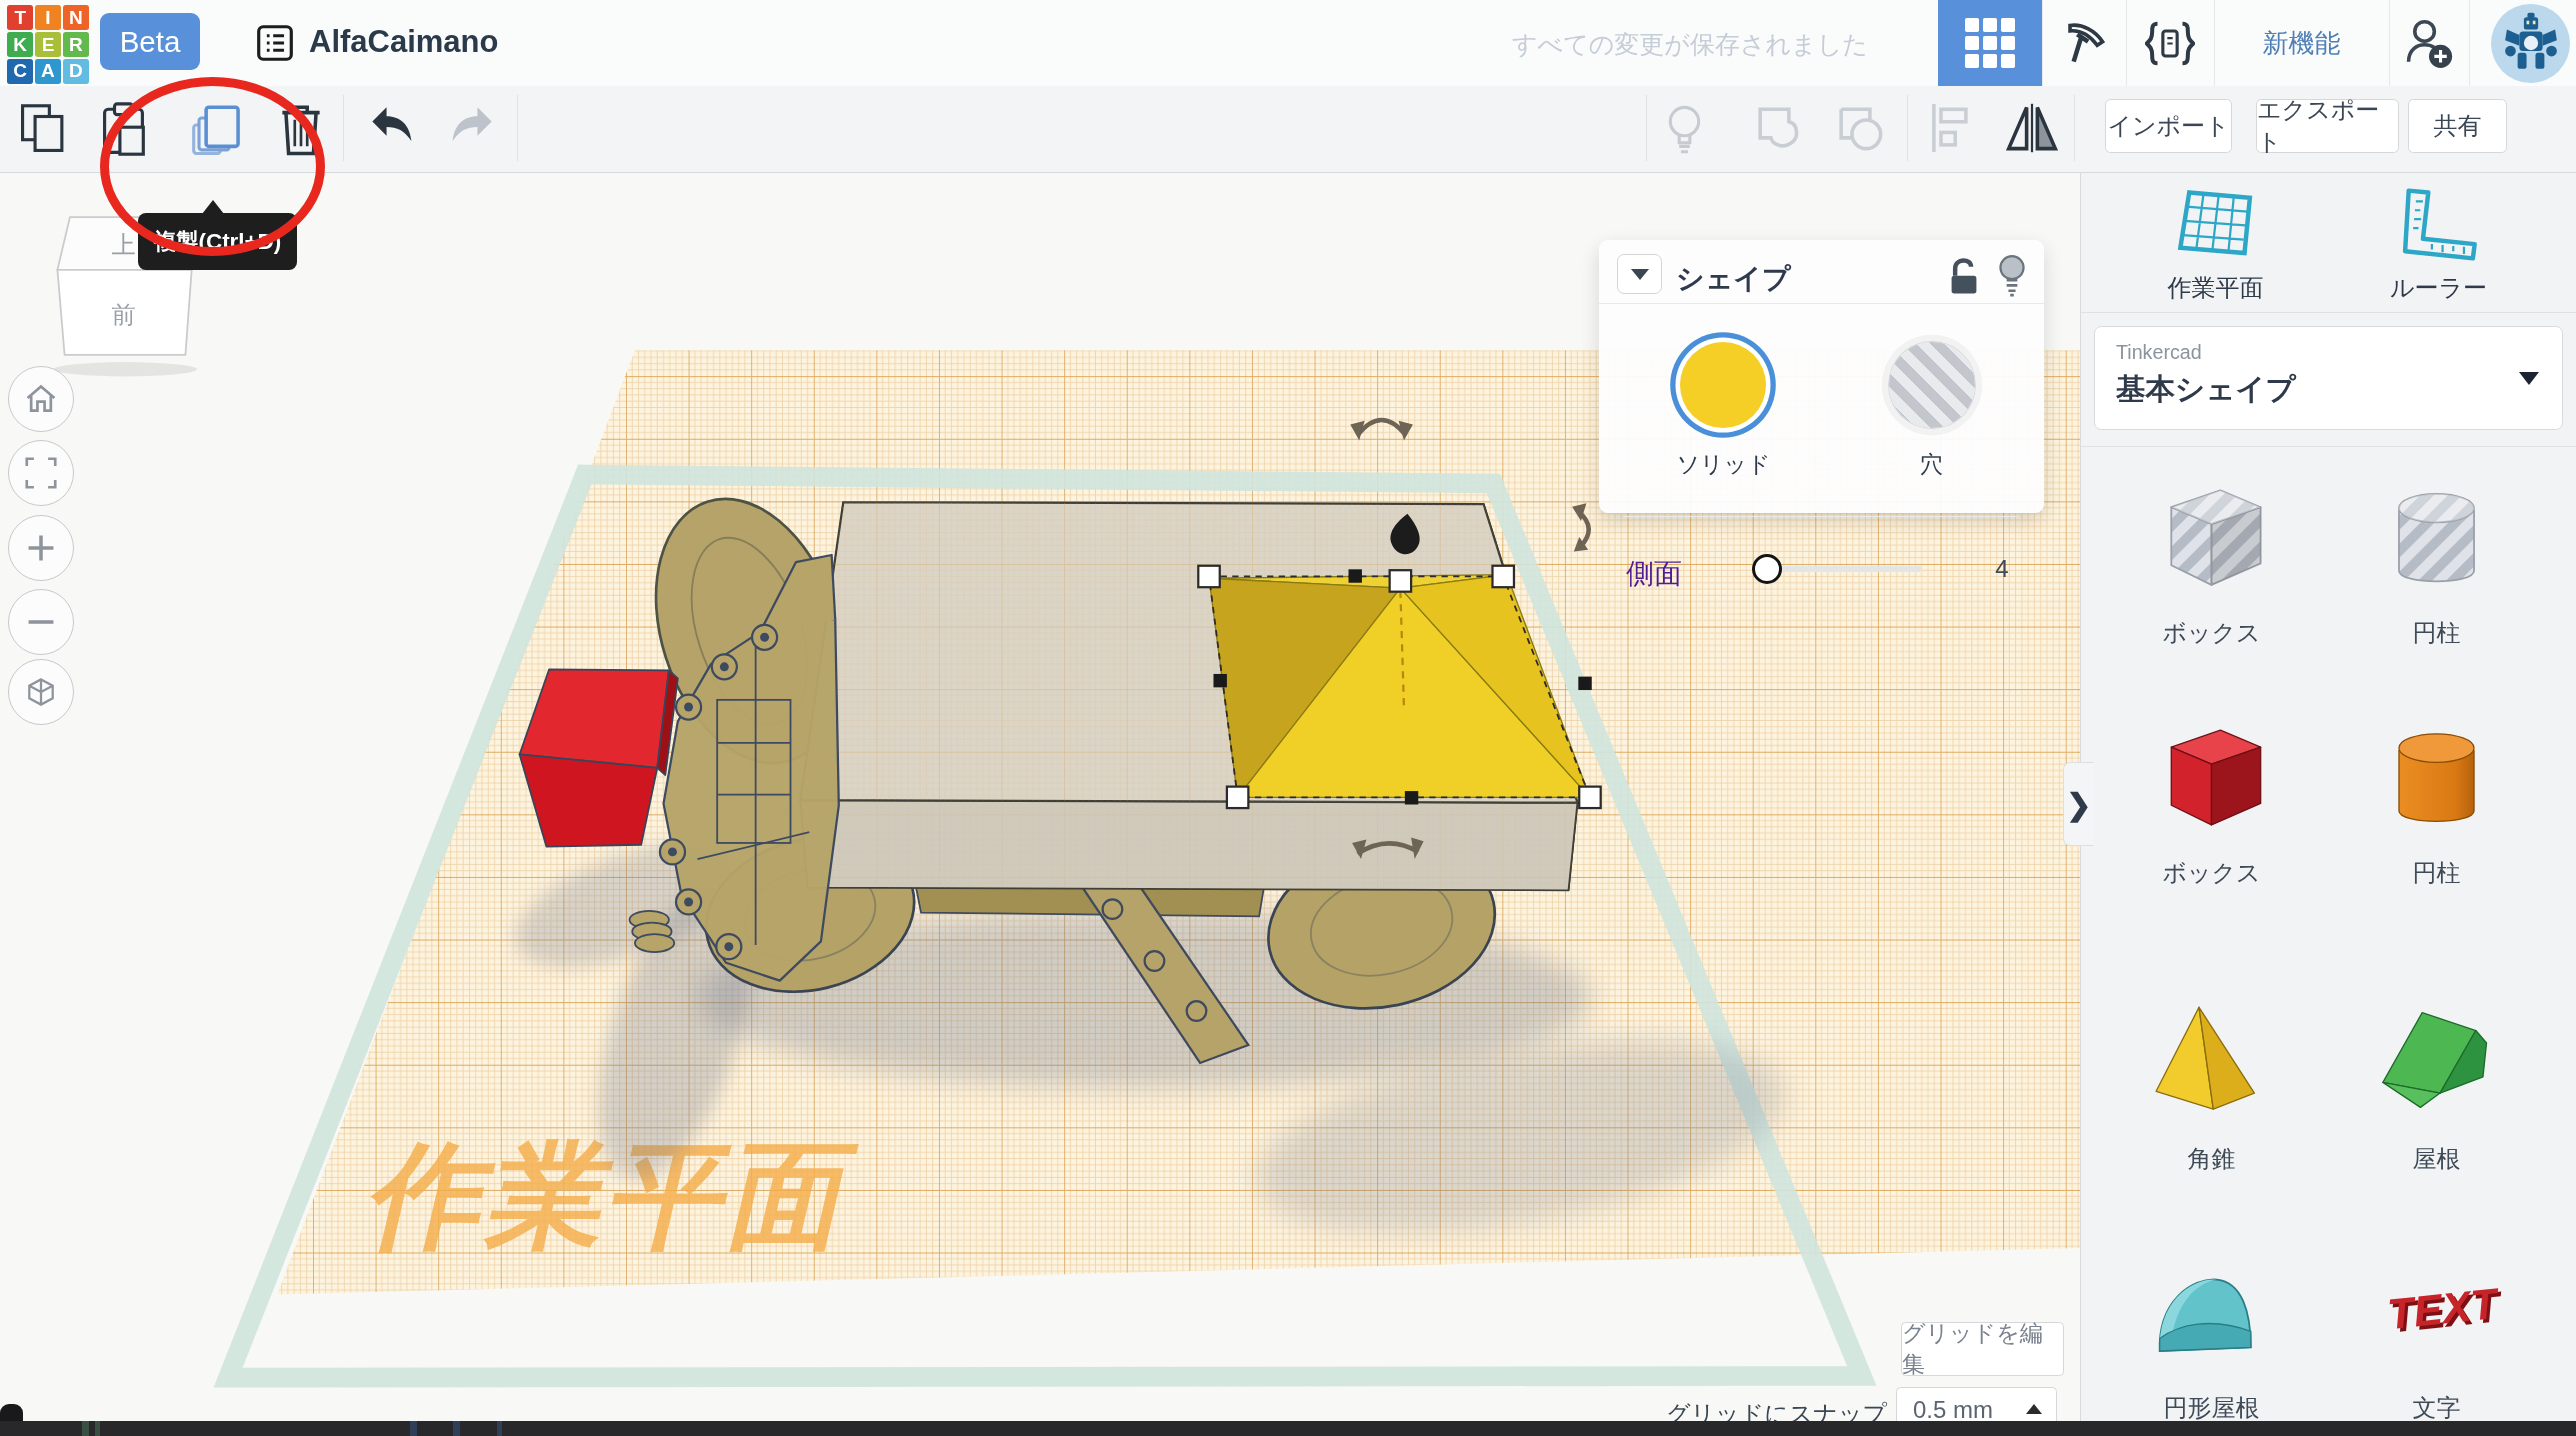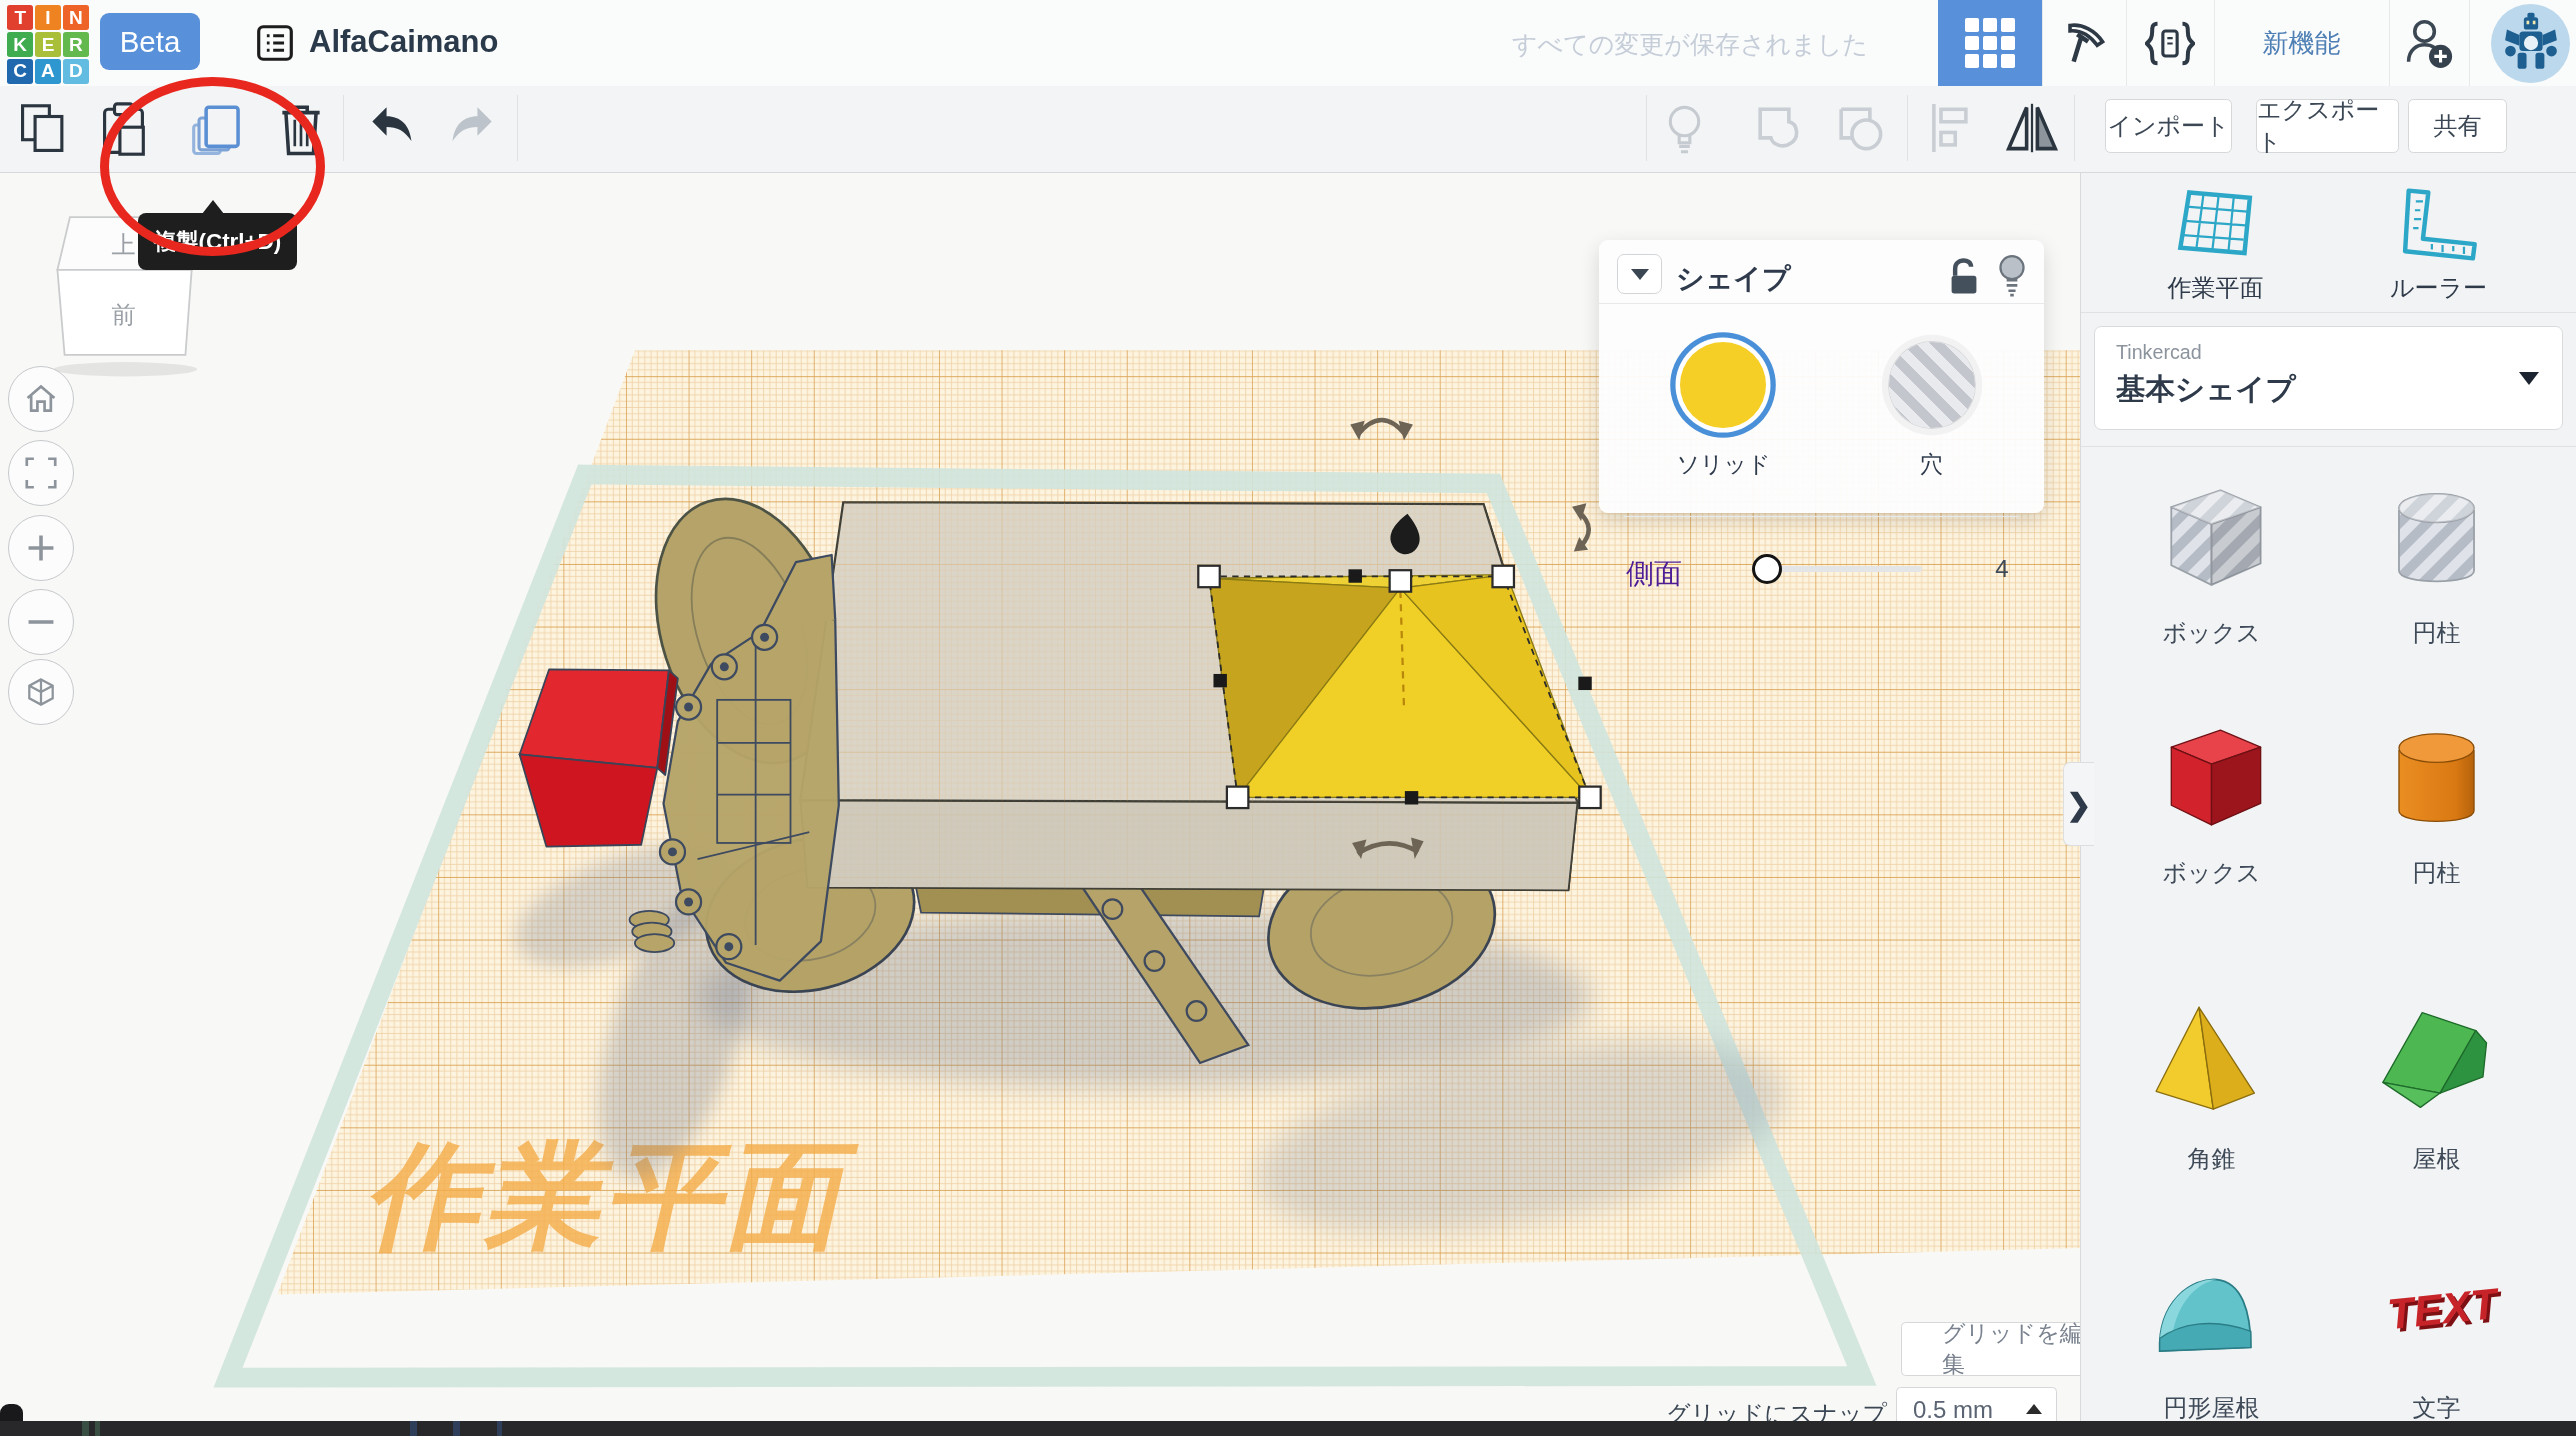--- a/index.html
+++ b/index.html
@@ -67,21 +67,21 @@
   .sb-select .caret-down{position:absolute;right:23px;top:45px;border-left-width:10.7px;border-right-width:10.7px;border-top-width:13.4px;border-top-color:#1b2430;}
   .shape-item{position:absolute;width:215px;height:224px;text-align:center;}
   .shape-item svg{display:block;margin:0 auto;}
   .shape-item .lbl{margin-top:16px;font-size:24px;color:#3e4a58;}
   .collapse-tab{position:absolute;left:2063px;top:762px;width:29.5px;height:82px;background:#f4f5f6;border:0.9px solid #dcdee0;border-right:none;
     border-radius:7.2px 0 0 7.2px;display:flex;align-items:center;justify-content:center;z-index:16;
     font-size:30px;color:#2e3a49;font-weight:bold;}
 
   
   .edit-grid-btn{position:absolute;left:1901px;top:1322px;width:161px;height:52px;background:#fff;border:0.9px solid #d5d7d9;border-radius:4.5px;
-    font-size:23px;color:#79828e;display:flex;align-items:center;justify-content:center;z-index:12;padding-left:40px;}
+    font-size:23px;color:#79828e;display:flex;align-items:center;justify-content:center;z-index:12;}
   .snap-label{position:absolute;left:1628px;top:1398px;width:259px;text-align:right;font-size:24px;color:#3b4754;z-index:12;}
   .snap-select{position:absolute;left:1896px;top:1387px;width:159px;height:45px;background:#fff;border:0.9px solid #d5d7d9;border-radius:4.5px;z-index:12;text-align:center;}
   .snap-select .val{position:absolute;left:16px;top:8px;font-size:24px;color:#5a6472;}
   .caret-up{position:absolute;right:14.3px;top:16px;width:0;height:0;border-left:8px solid transparent;border-right:8px solid transparent;border-bottom:10.7px solid #2b2b2b;}
 
   
   .tooltip{position:absolute;left:138px;top:213px;width:159px;height:57px;background:#1e1e1e;border-radius:8px;z-index:70;
     display:flex;align-items:center;justify-content:center;color:#fff;font-size:22.4px;font-weight:bold;}
   .tooltip .arrow{position:absolute;left:64px;top:-13.4px;width:0;height:0;border-left:11.6px solid transparent;border-right:11.6px solid transparent;border-bottom:14.3px solid #1e1e1e;}
   .red-circle{position:absolute;left:100px;top:77px;width:225px;height:179px;border:9px solid #e8281e;border-radius:50%;z-index:80;box-sizing:border-box;}

